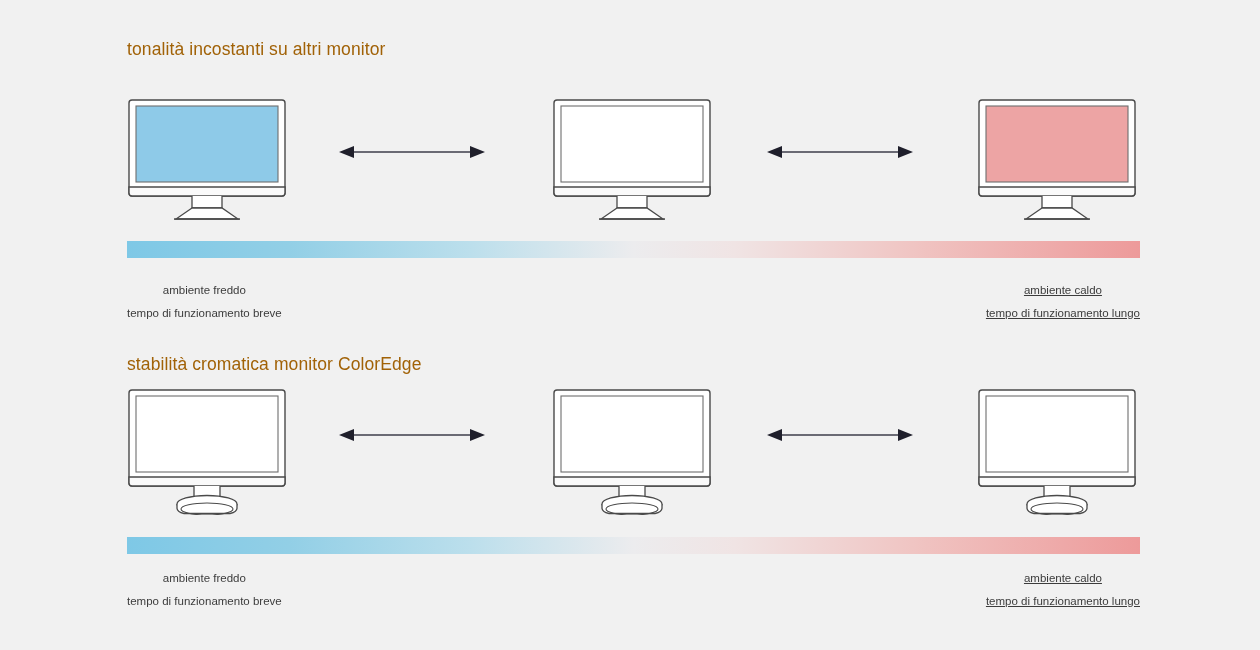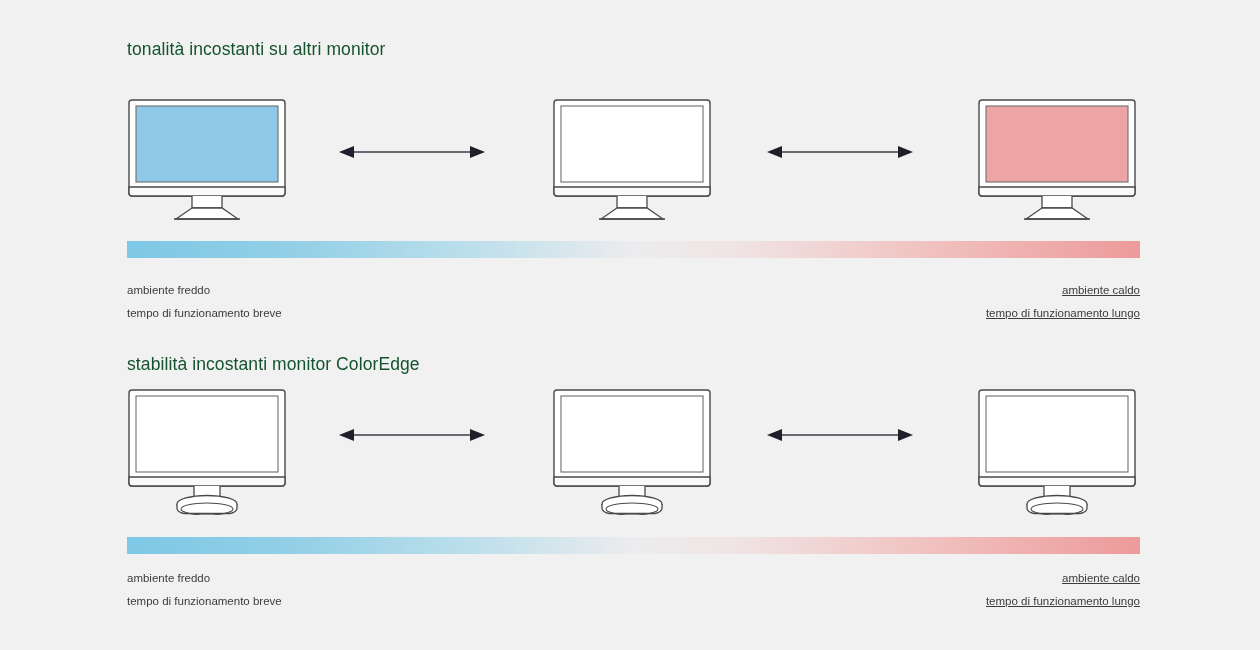--- a/index.html
+++ b/index.html
@@ -21,21 +21,21 @@
     inset: 0;
   }
 
   
   .section-title {
     position: absolute;
     left: 127px;
     font-size: 17.5px;
     font-weight: 400;
     letter-spacing: 0.1px;
-    color: #14532d;
+    color: #a16207;
     white-space: nowrap;
   }
   #title-top    { top: 39px; }
   #title-bottom { top: 354px; }
 
   
   .monitor-row {
     position: absolute;
     left: 0;
     width: 1260px;
@@ -78,21 +78,21 @@
   #grad-bottom { top: 537px; }
 
   
   .caption {
     position: absolute;
     font-size: 11.5px;
     line-height: 23px;
     color: #3c3c3c;
     white-space: nowrap;
   }
-  .caption .line { display: block; }
+  .caption .line { display: block; text-align: center; }
   .cap-left  { left: 127px; text-align: left; }
   .cap-right { right: 120px; text-align: right; text-decoration: underline; }
 
   #cap-top-left    { top: 279px; }
   #cap-top-right   { top: 279px; }
   #cap-bot-left    { top: 567px; }
   #cap-bot-right   { top: 567px; }
 </style>
 </head>
 <body>
@@ -176,21 +176,21 @@
 
   <div class="caption cap-left" id="cap-top-left">
     <span class="line">ambiente freddo</span>
     <span class="line">tempo di funzionamento breve</span>
   </div>
   <div class="caption cap-right" id="cap-top-right">
     <span class="line">ambiente caldo</span>
     <span class="line">tempo di funzionamento lungo</span>
   </div>
 
-  <div class="section-title" id="title-bottom">stabilità incostanti monitor ColorEdge</div>
+  <div class="section-title" id="title-bottom">stabilità cromatica monitor ColorEdge</div>
 
   <div class="monitor-row" id="row-bottom">
 
     <div class="monitor m-pos-left">
       <svg viewBox="0 0 170 130" xmlns="http://www.w3.org/2000/svg">
         <rect x="7" y="5" width="156" height="96" rx="3" ry="3" fill="#ffffff" stroke="#4a4a4a" stroke-width="1.4"></rect>
         <path d="M7 92 L7 98 Q7 101 10 101 L160 101 Q163 101 163 98 L163 92 Z" fill="#fafafa" stroke="#4a4a4a" stroke-width="1.4"></path>
         <rect x="14" y="11" width="142" height="76" fill="#ffffff" stroke="#6e6e6e" stroke-width="1.1"></rect>
         <path d="M72 101 L72 117 L98 117 L98 101" fill="#ffffff" stroke="#4a4a4a" stroke-width="1.3"></path>
         <ellipse cx="85" cy="119" rx="30" ry="8.5" fill="#ffffff" stroke="#4a4a4a" stroke-width="1.3"></ellipse>

